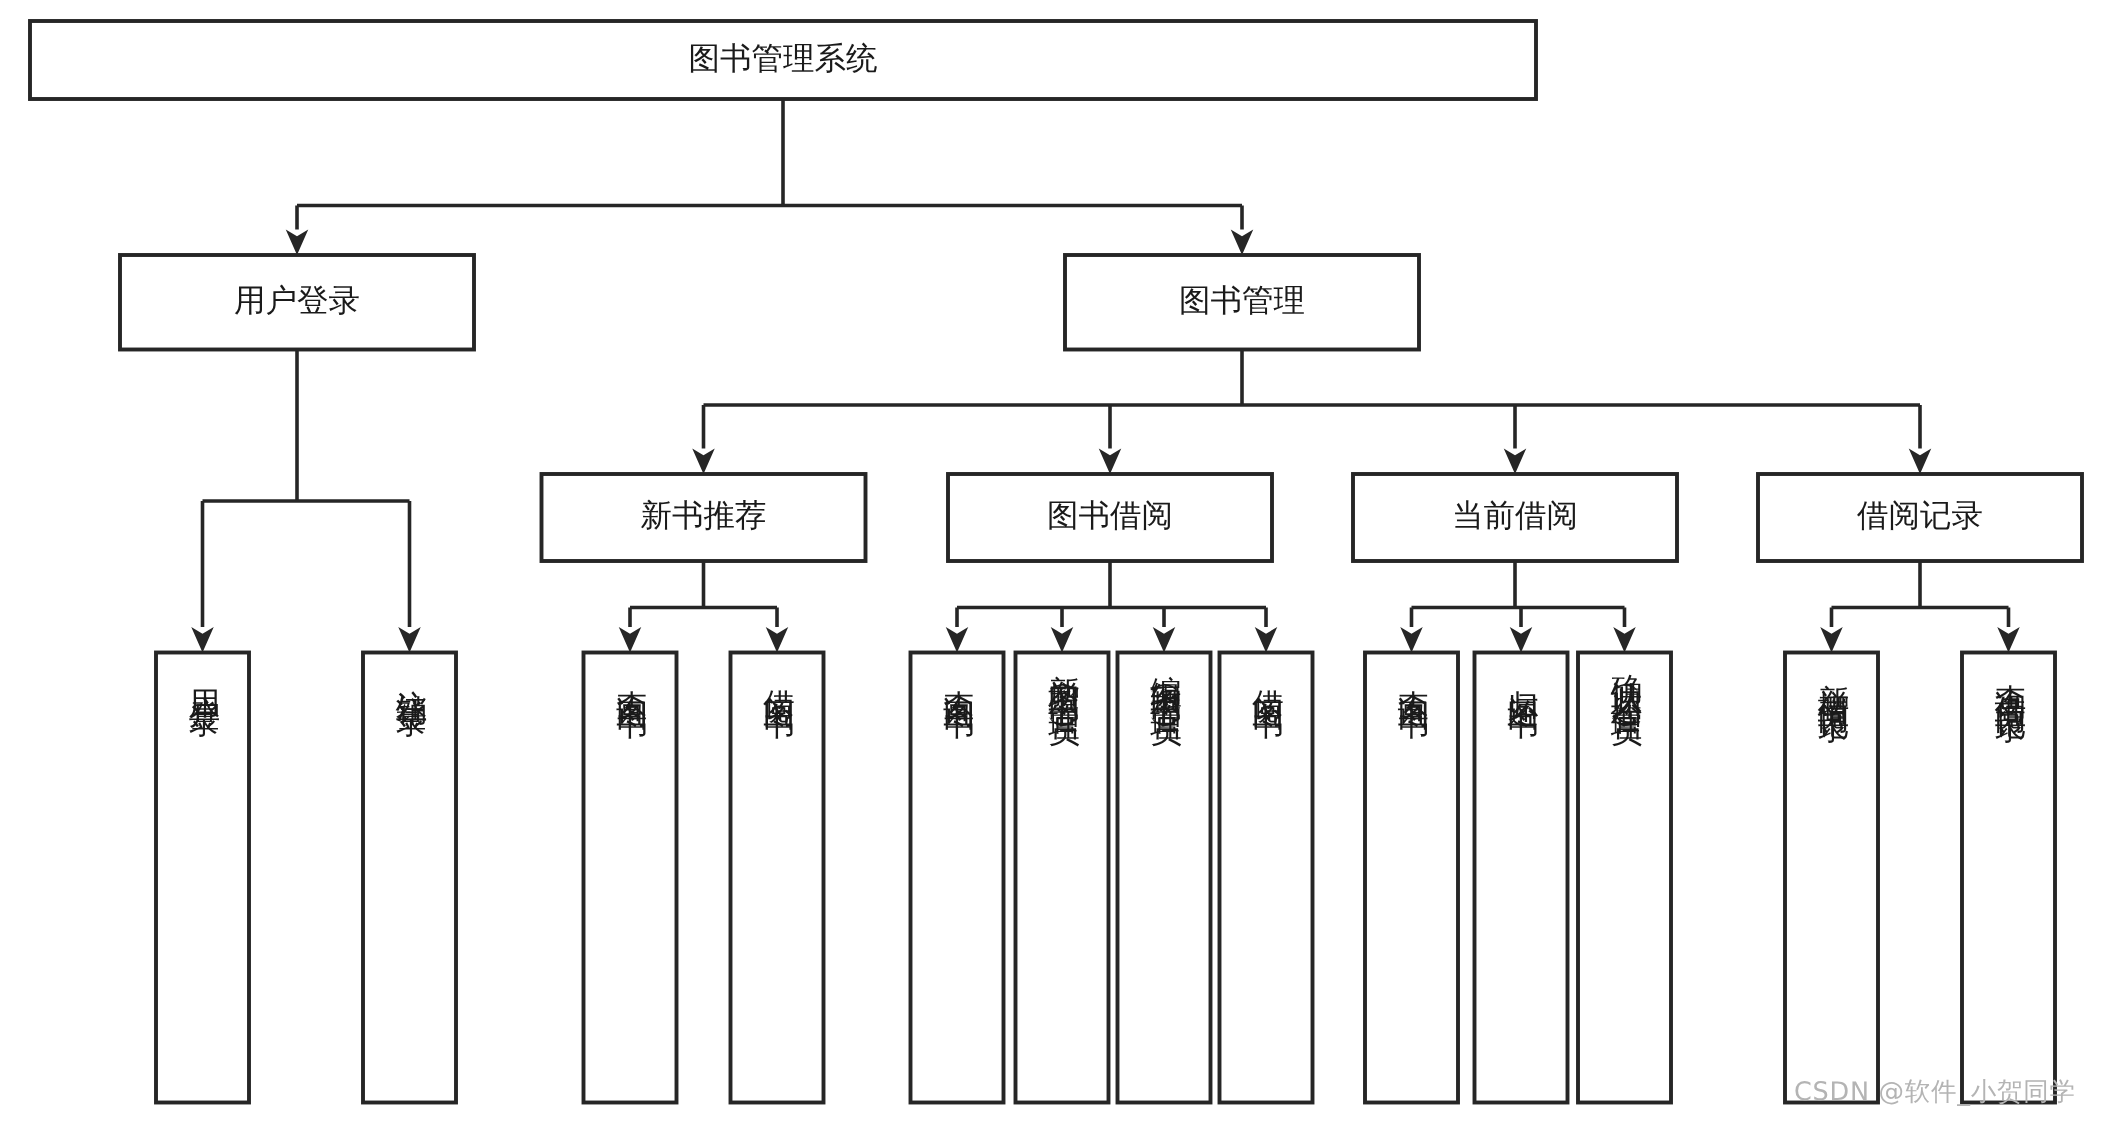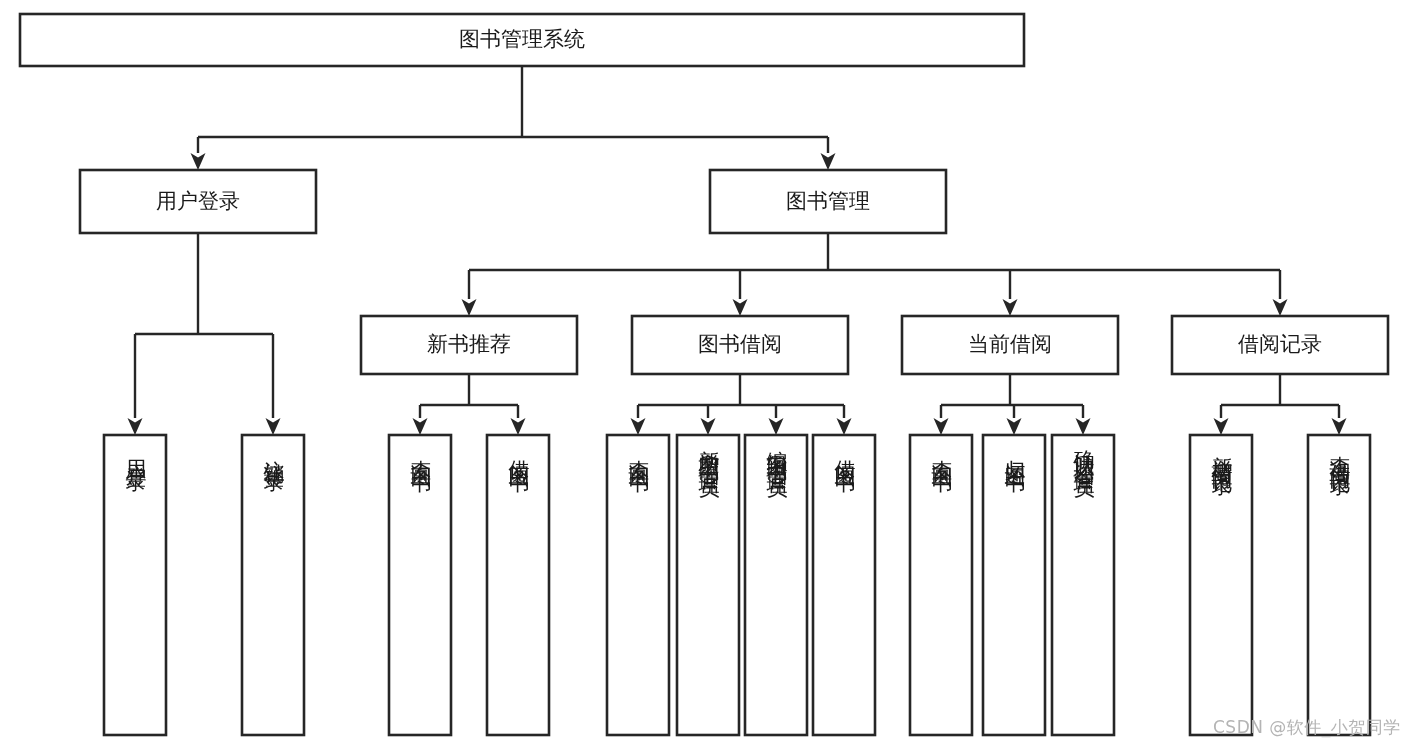--- a/index.html
+++ b/index.html
@@ -220,15 +220,15 @@
           <rect x="1190" y="435" width="62" height="300" class="node-rect"></rect>
           <text x="1221" y="451" class="node-label-v" text-anchor="start" dominant-baseline="central">新增借阅记录</text>
         </g>
         <g>
           <rect x="1308" y="435" width="62" height="300" class="node-rect"></rect>
           <text x="1339" y="451" class="node-label-v" text-anchor="start" dominant-baseline="central">查询借阅记录</text>
         </g>
       </g>
   </svg>
 
-  <div class="watermark" style="left: 1196px; top: 716px; color: rgb(180, 180, 180); margin-left: 17px;">CSDN @软件_小贺同学</div>
+  <div class="watermark" style="left: 1196px; top: 716px; color: rgb(180, 180, 180);">CSDN @软件_小贺同学</div>
 
 </div>
 
 </body></html>

